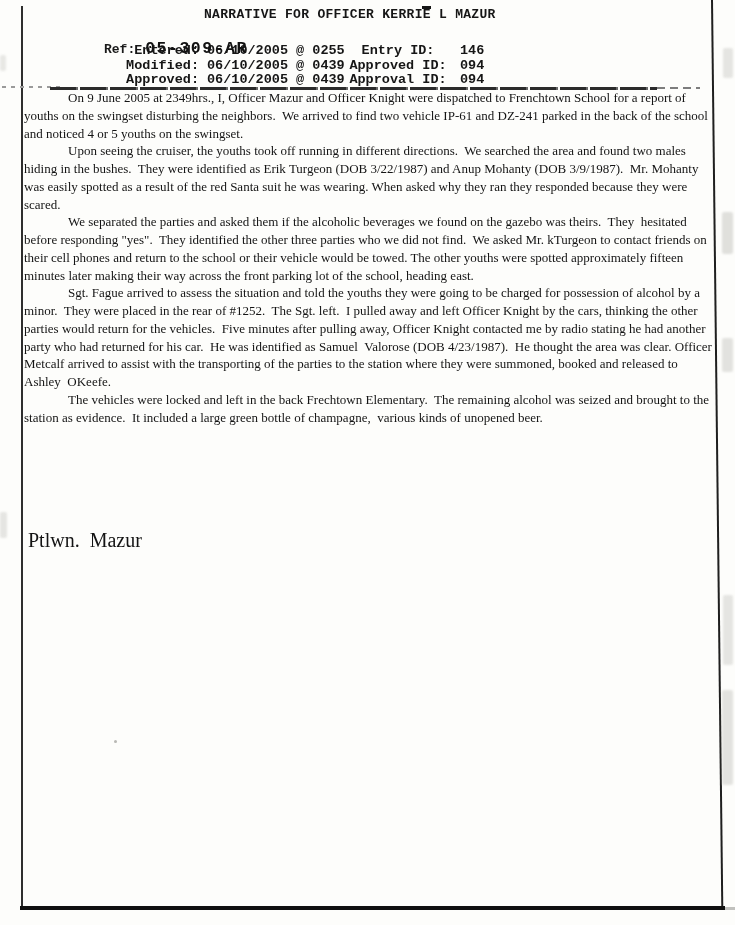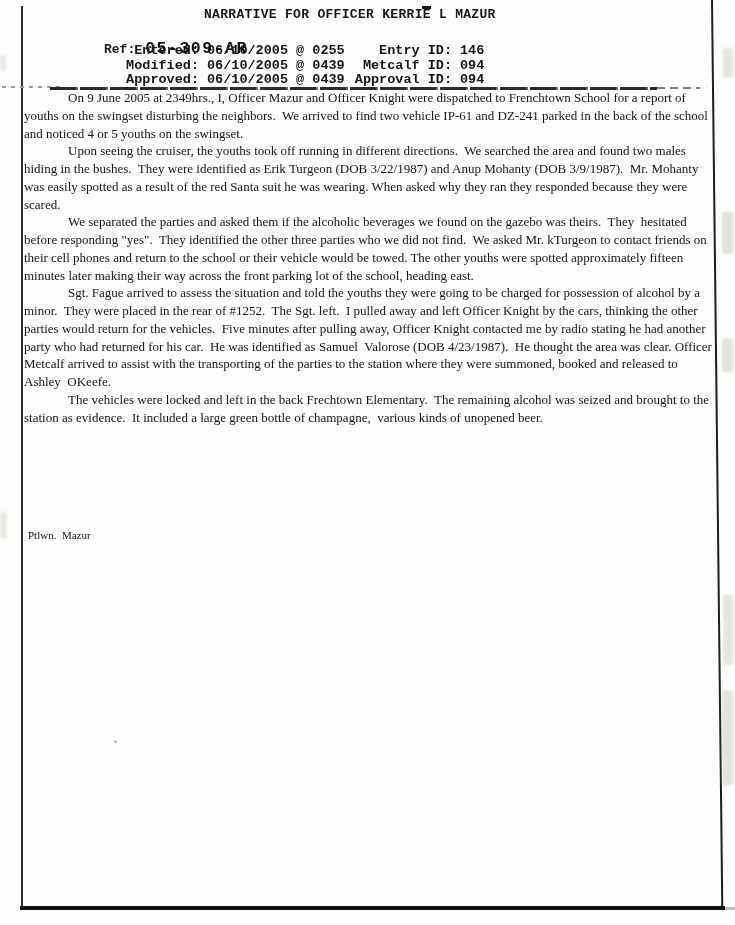--- a/index.html
+++ b/index.html
@@ -45,28 +45,28 @@
   }
   .ref-line{position:absolute;left:88px;top:21px;white-space:pre;}
   .ref-label{font:bold 13px "Liberation Mono","DejaVu Sans Mono",monospace;color:#1a1a1a;}
   .ref-value{font:bold 16.5px "Liberation Mono","DejaVu Sans Mono",monospace;
     letter-spacing:1.5px;margin-left:10px;color:#111;}
   .meta{position:absolute;left:0;top:43px;width:735px;
     font:bold 13.5px "Liberation Mono","DejaVu Sans Mono",monospace;color:#161616;}
   .meta-row{position:relative;height:14.6px;}
   .m-label{position:absolute;left:100px;width:99px;text-align:right;white-space:pre;}
   .m-value{position:absolute;left:207px;white-space:pre;font-family:Liberation Mono, monospace;}
-  .m-idlabel{position:absolute;left:344px;width:108px;text-align:right;white-space:pre;}
+  .m-idlabel{position:absolute;left:344px;width:108px;text-align:center;white-space:pre;}
   .m-idvalue{position:absolute;left:460px;white-space:pre;text-align:center;}
 
   
   .narrative{position:absolute;left:24px;top:89px;width:692px;
     font-size:13px;line-height:17.75px;color:#141414;}
   .narrative p{margin:0;text-indent:44px;white-space:pre-wrap;}
-  .signature{position:absolute;left:28px;top:529px;font-size:11px;color:#141414;white-space:pre;}
+  .signature{position:absolute;left:28px;top:529px;font-size:20px;color:#141414;white-space:pre;}
 </style>
 </head>
 <body>
 
 <div class="page">
 
   <div class="border-left"></div>
   <div class="border-right"></div>
   <div class="border-bottom"></div>
   <div class="border-bottom-tail"></div>
@@ -89,21 +89,21 @@
   <div class="meta">
     <div class="meta-row">
       <span class="m-label">Entered:</span>
       <span class="m-value">06/10/2005 @ 0255</span>
       <span class="m-idlabel">Entry ID:</span>
       <span class="m-idvalue">146</span>
     </div>
     <div class="meta-row">
       <span class="m-label">Modified:</span>
       <span class="m-value">06/10/2005 @ 0439</span>
-      <span class="m-idlabel">Metcalf ID:</span>
+      <span class="m-idlabel">Approved ID:</span>
       <span class="m-idvalue">094</span>
     </div>
     <div class="meta-row">
       <span class="m-label">Approved:</span>
       <span class="m-value">06/10/2005 @ 0439</span>
       <span class="m-idlabel">Approval ID:</span>
       <span class="m-idvalue">094</span>
     </div>
   </div>
 

